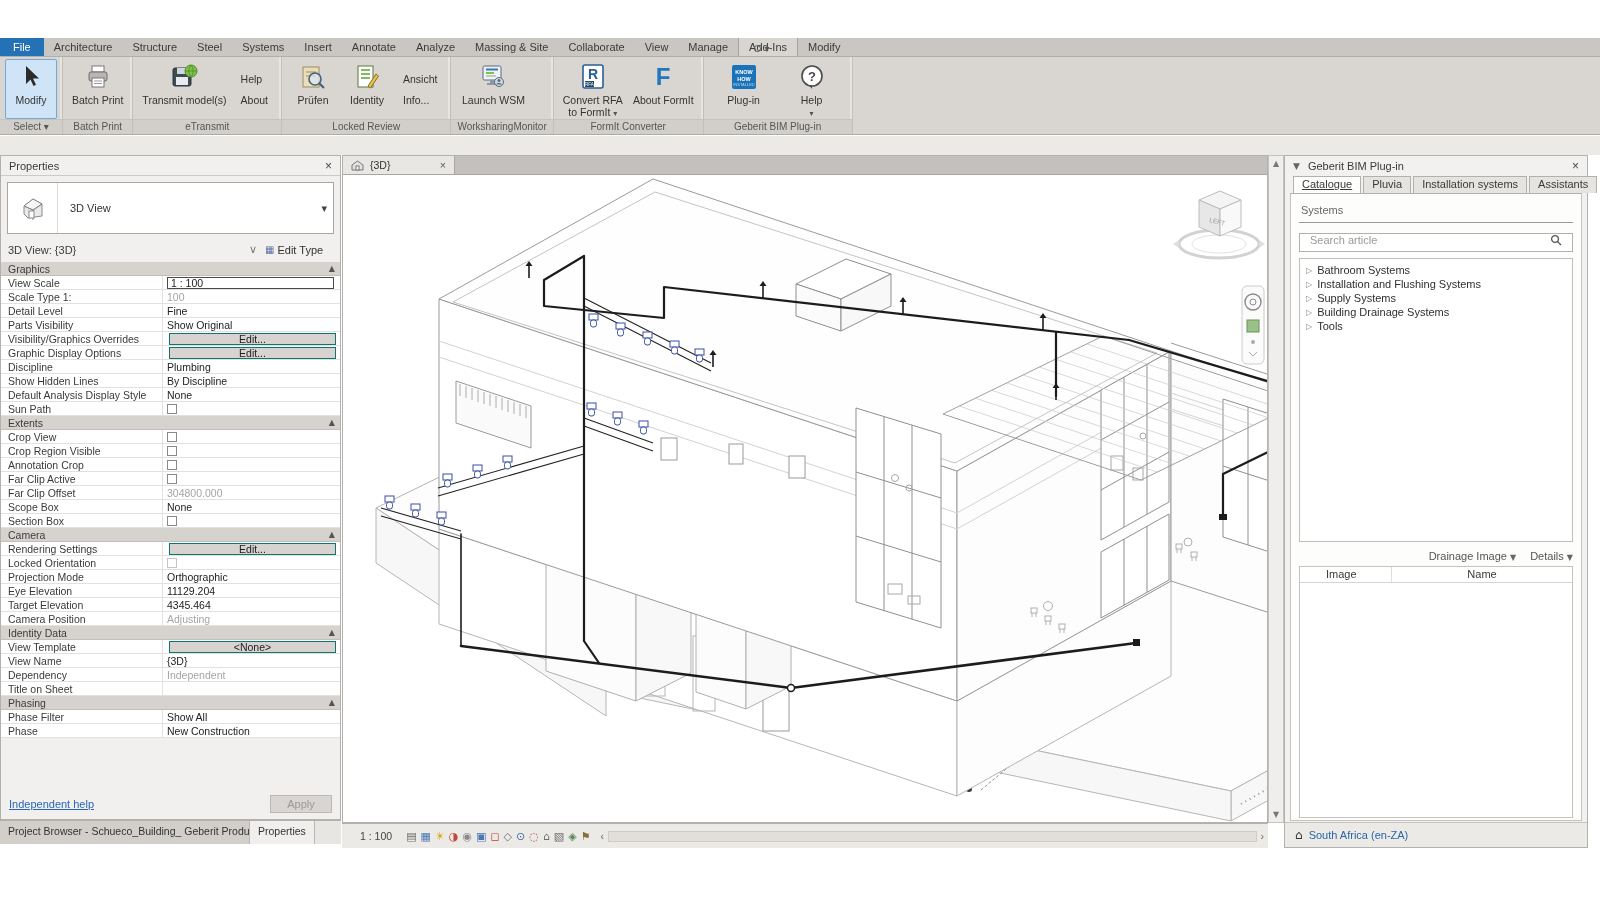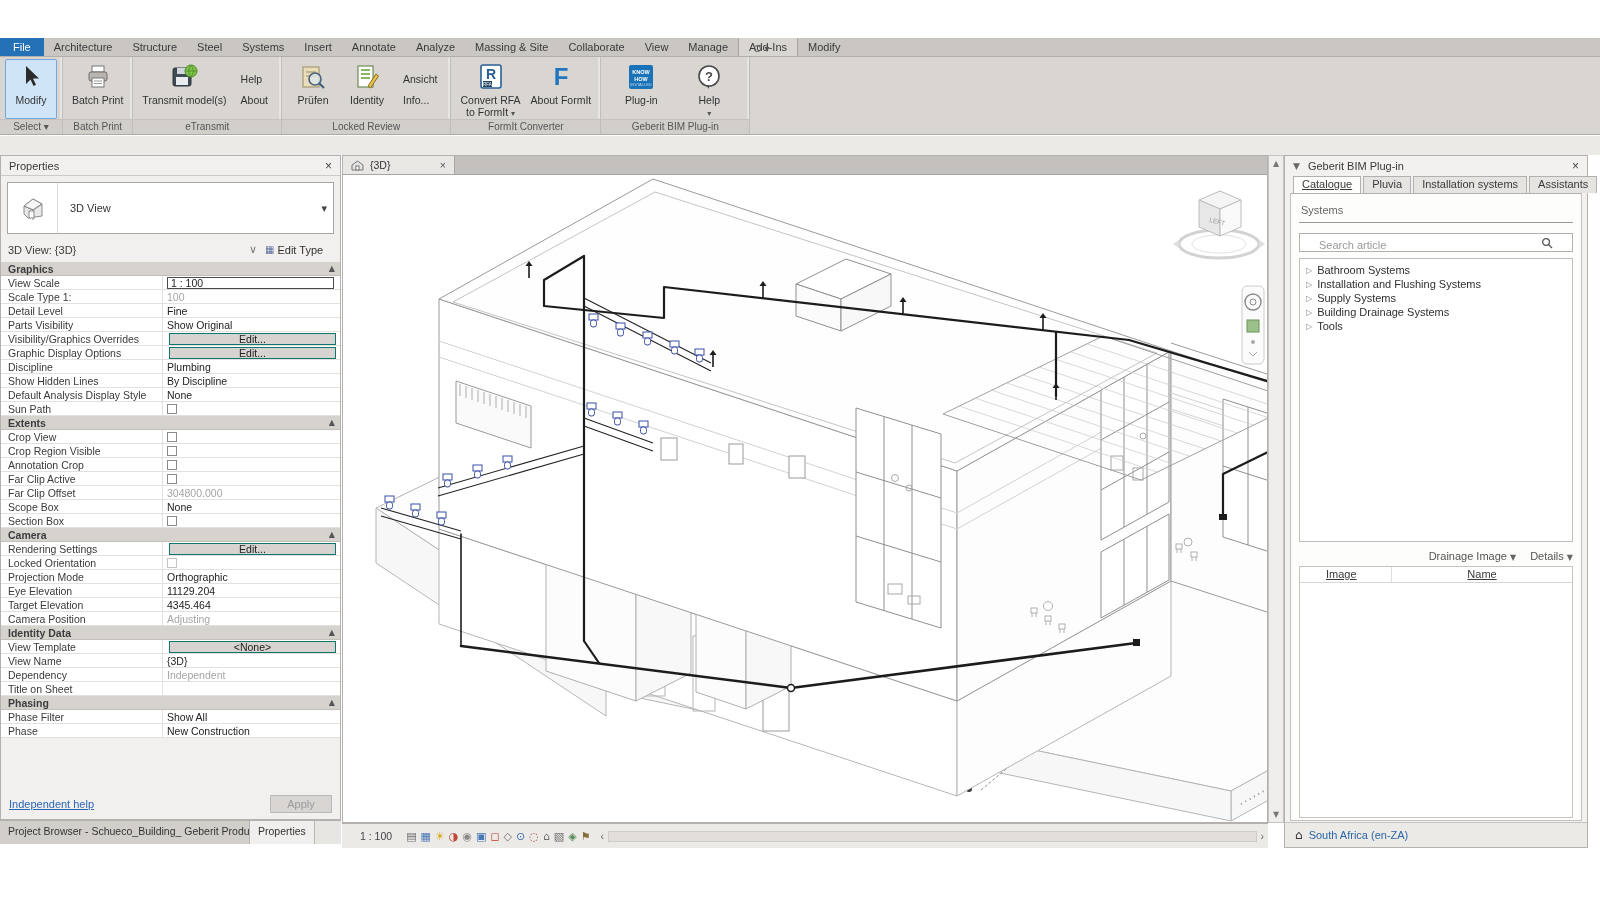--- a/index.html
+++ b/index.html
@@ -61,21 +61,21 @@
   .prow { display:flex; height:14px; background:#fff; border-bottom:1px solid #e3e0dd;
     align-items:center; font-size:10.5px; }
   .prow .plabel { width:162px; padding-left:7px; color:#3a3a3a; white-space:nowrap;
     overflow:hidden; border-right:1px solid #e3e0dd; align-self:stretch; display:flex; align-items:center; }
   .prow .val { flex:1; align-self:stretch; display:flex; align-items:center; padding-left:4px; position:relative; }
   .prow .vtext { color:#222; white-space:nowrap; }
   .prow .cb { display:none; width:10px; height:10px; border:1px solid #8a8a8a;
     background:#fff; font-size:9px; line-height:8px; text-align:center; color:#333; }
   .prow .sec-pin { display:none; }
   .prow.sec { background:#d6d3cf; border-bottom:1px solid #c2bfbb; }
-  .prow.sec .plabel { border-right:none; font-weight:bold; color:#3c3c3c; width:auto; flex:1; }
+  .prow.sec .plabel { border-right:none; font-weight:normal; color:#3c3c3c; width:auto; flex:1; }
   .prow.sec .sec-pin { display:block; margin-left:auto; padding-right:5px; color:#555;
     font-size:8px; font-family:"DejaVu Sans", sans-serif; }
   .val.dis .vtext { color:#a5a5a5; }
   .val.btn .vtext { display:block; width:calc(100% - 6px); text-align:center;
     background:#d6d3d0; border:1px solid #0f766e; margin:1px 2px; line-height:10px; }
   .val.input .vtext { display:block; width:calc(100% - 6px); background:#fff;
     border:1px solid #4a4a4a; padding:0 3px; line-height:10px; }
   .val.chk .cb, .val.chkon .cb, .val.chkdis .cb { display:block; }
   .val.chkdis .cb { border-color:#c5c5c5; }
   .props-foot { position:absolute; left:0; bottom:3px; right:0; height:24px;
@@ -125,31 +125,31 @@
   .gpanel-h .pin { color:#666; margin-right:8px; font-size:9px; font-family:"DejaVu Sans", sans-serif; }
   .gpanel-h .x { margin-left:auto; font-size:12px; color:#444; }
   .gtabs { display:flex; padding-left:8px; height:17px; }
   .gtab { padding:1px 8px 0; border:1px solid #b3b0ad; border-bottom:none; background:#e6e4e1;
     margin-right:2px; white-space:nowrap; color:#3a3a3a; }
   .gtab.active { background:#fdfdfc; position:relative; top:0;text-decoration:underline; }
   .gbody { position:absolute; left:5px; right:5px; top:37px; bottom:26px; background:#fdfdfc;
     border:1px solid #c5c2bf; border-top:1px solid #b3b0ad; padding:8px 8px 0; }
   .gsec-label { color:#666; padding:2px 2px 6px; border-bottom:1px solid #9a9a9a; }
   .gsearch { margin-top:10px; height:19px; border:1px solid #b3b0ad; background:#fff;
-    display:flex; align-items:flex-end; padding:0 19px; color:#9a9a9a; }
+    display:flex; align-items:flex-start; padding:0 10px; color:#9a9a9a; }
   .gsearch .mag { margin-left:auto; }
   .gtree { margin-top:6px; height:284px; border:1px solid #c0bdba; background:#fff;
     padding:4px 0 0 6px; overflow:hidden; }
   .titem { display:flex; align-items:center; gap:5px; height:14px; color:#2f2f2f; }
   .titem .tw { color:#888; font-size:8px; font-family:"DejaVu Sans", sans-serif; }
   .gdrop-row { display:flex; justify-content:flex-end; gap:14px; margin-top:8px;
     color:#555; }
   .gdrop-row .dd { font-size:8px; font-family:"DejaVu Sans", sans-serif; color:#666; }
   .gtable { margin-top:4px; border:1px solid #c5c2bf; background:#fff; height:252px; }
-  .gthead { display:flex; height:16px; border-bottom:1px solid #d8d5d2; color:#3a3a3a;text-decoration:underline; }
+  .gthead { display:flex; height:16px; border-bottom:1px solid #d8d5d2; color:#3a3a3a; }
   .gth { padding:1px 6px 0; }
   .gth.img { width:92px; border-right:1px solid #e0ddda; padding-left:26px; }
   .gth.nm { flex:1; text-align:center; }
   .gfoot { position:absolute; left:0; bottom:0; right:0; height:25px; background:#eceae7;
     border-top:1px solid #c5c2bf; display:flex; align-items:center; padding:0 10px; gap:6px; }
   .gfoot .home { color:#333; font-size:12px; font-family:"DejaVu Sans", sans-serif; }
   .gfoot .region { color:#2a66a8; }
 
   svg text { font-family:"Liberation Sans", sans-serif; }
 </style>
@@ -259,20 +259,41 @@
           <span>Identity</span>
         </div>
         <div class="stack">
           <span>Ansicht</span>
           <span>Info...</span>
         </div>
       </div>
       <div class="rlabel">Locked Review</div>
     </div>
 
+    <div class="rgroup">
+      <div class="rbtns">
+        <div class="bigbtn" style="min-width:74px">
+          <span class="bicon">
+            <svg width="28" height="28" viewBox="0 0 28 28">
+              <rect x="4" y="3" width="18" height="14" rx="1.5" fill="#eef3f8" stroke="#5a6b7c"></rect>
+              <line x1="7" y1="6.5" x2="19" y2="6.5" stroke="#3a78b5" stroke-width="2"></line>
+              <line x1="7" y1="10" x2="15" y2="10" stroke="#7ec24a" stroke-width="2"></line>
+              <line x1="7" y1="13" x2="17" y2="13" stroke="#c0b0a0" stroke-width="1.4"></line>
+              <rect x="11" y="17" width="4" height="3" fill="#8a97a4"></rect>
+              <rect x="8" y="20" width="10" height="2" fill="#8a97a4"></rect>
+              <circle cx="20" cy="19" r="4.5" fill="#cfd8e2" stroke="#5a6b7c"></circle>
+              <circle cx="20" cy="17.6" r="1.5" fill="#5a6b7c"></circle>
+              <path d="M17,21.5 c1,-2 5,-2 6,0" fill="#5a6b7c"></path>
+            </svg>
+          </span>
+          <span>Launch WSM</span>
+        </div>
+      </div>
+      <div class="rlabel">WorksharingMonitor</div>
+    </div>
 
     <div class="rgroup">
       <div class="rbtns">
         <div class="bigbtn" style="min-width:66px">
           <span class="bicon">
             <svg width="26" height="28" viewBox="0 0 26 28">
               <rect x="3" y="2" width="20" height="23" rx="2" fill="#fff" stroke="#2a5e96" stroke-width="1.6"></rect>
               <text x="13" y="16" font-size="14" font-weight="bold" fill="#2a5e96" text-anchor="middle">R</text>
               <rect x="5" y="18" width="9" height="6" fill="#23435f"></rect>
               <text x="9.5" y="22.7" font-size="4.5" fill="#fff" text-anchor="middle">RFA</text>

